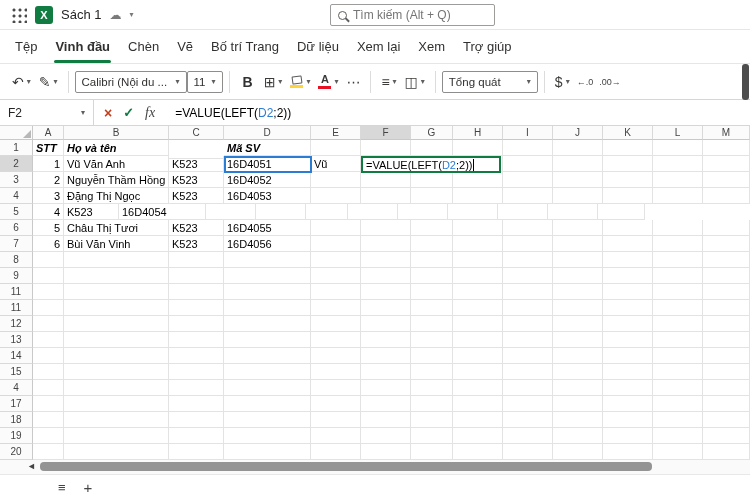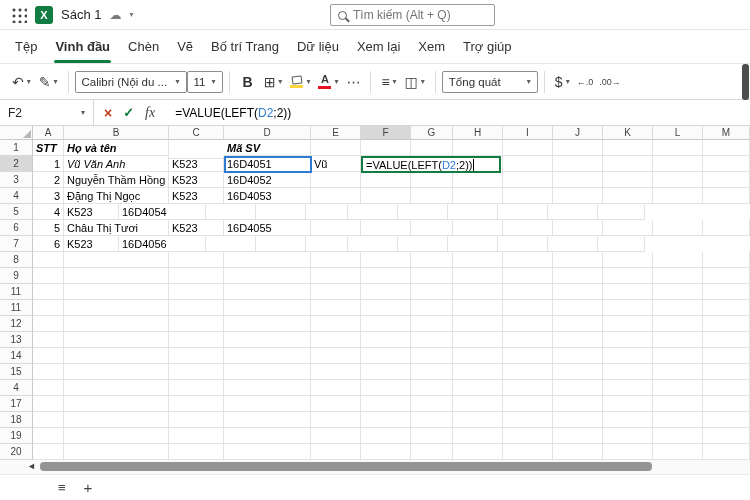--- a/index.html
+++ b/index.html
@@ -260,21 +260,21 @@
         <div class="cell" style="width: 50px;"></div>
         <div class="cell" style="width: 50px;"></div>
         <div class="cell" style="width: 50px;"></div>
         <div class="cell" style="width: 50px;"></div>
         <div class="cell" style="width: 50px;"></div>
         <div class="cell" style="width: 47px;"></div>
       </div>
       <div class="grow">
         <div class="rowh hl">2</div>
         <div class="cell num" style="width: 31px;">1</div>
-        <div class="cell" style="width: 105px; font-style: italic;">Vũ Văn Anh</div>
+        <div class="cell" style="width: 105px;">Vũ Văn Anh</div>
         <div class="cell" style="width: 55px;">K523</div>
         <div class="cell" style="width: 87px;">16D4051</div>
         <div class="cell" style="width: 50px;">Vũ</div>
         <div class="cell" style="width: 50px;"></div>
         <div class="cell" style="width: 42px;"></div>
         <div class="cell" style="width: 50px;"></div>
         <div class="cell" style="width: 50px;"></div>
         <div class="cell" style="width: 50px;"></div>
         <div class="cell" style="width: 50px;"></div>
         <div class="cell" style="width: 50px;"></div>
@@ -339,20 +339,21 @@
         <div class="cell" style="width: 50px;"></div>
         <div class="cell" style="width: 50px;"></div>
         <div class="cell" style="width: 50px;"></div>
         <div class="cell" style="width: 50px;"></div>
         <div class="cell" style="width: 50px;"></div>
         <div class="cell" style="width: 47px;"></div>
       </div>
       <div class="grow">
         <div class="rowh">7</div>
         <div class="cell num" style="width: 31px;">6</div>
+        <div class="cell" style="width: 105px;">Bùi Văn Vinh</div>
         <div class="cell" style="width: 55px;">K523</div>
         <div class="cell" style="width: 87px;">16D4056</div>
         <div class="cell" style="width: 50px;"></div>
         <div class="cell" style="width: 50px;"></div>
         <div class="cell" style="width: 42px;"></div>
         <div class="cell" style="width: 50px;"></div>
         <div class="cell" style="width: 50px;"></div>
         <div class="cell" style="width: 50px;"></div>
         <div class="cell" style="width: 50px;"></div>
         <div class="cell" style="width: 50px;"></div>

